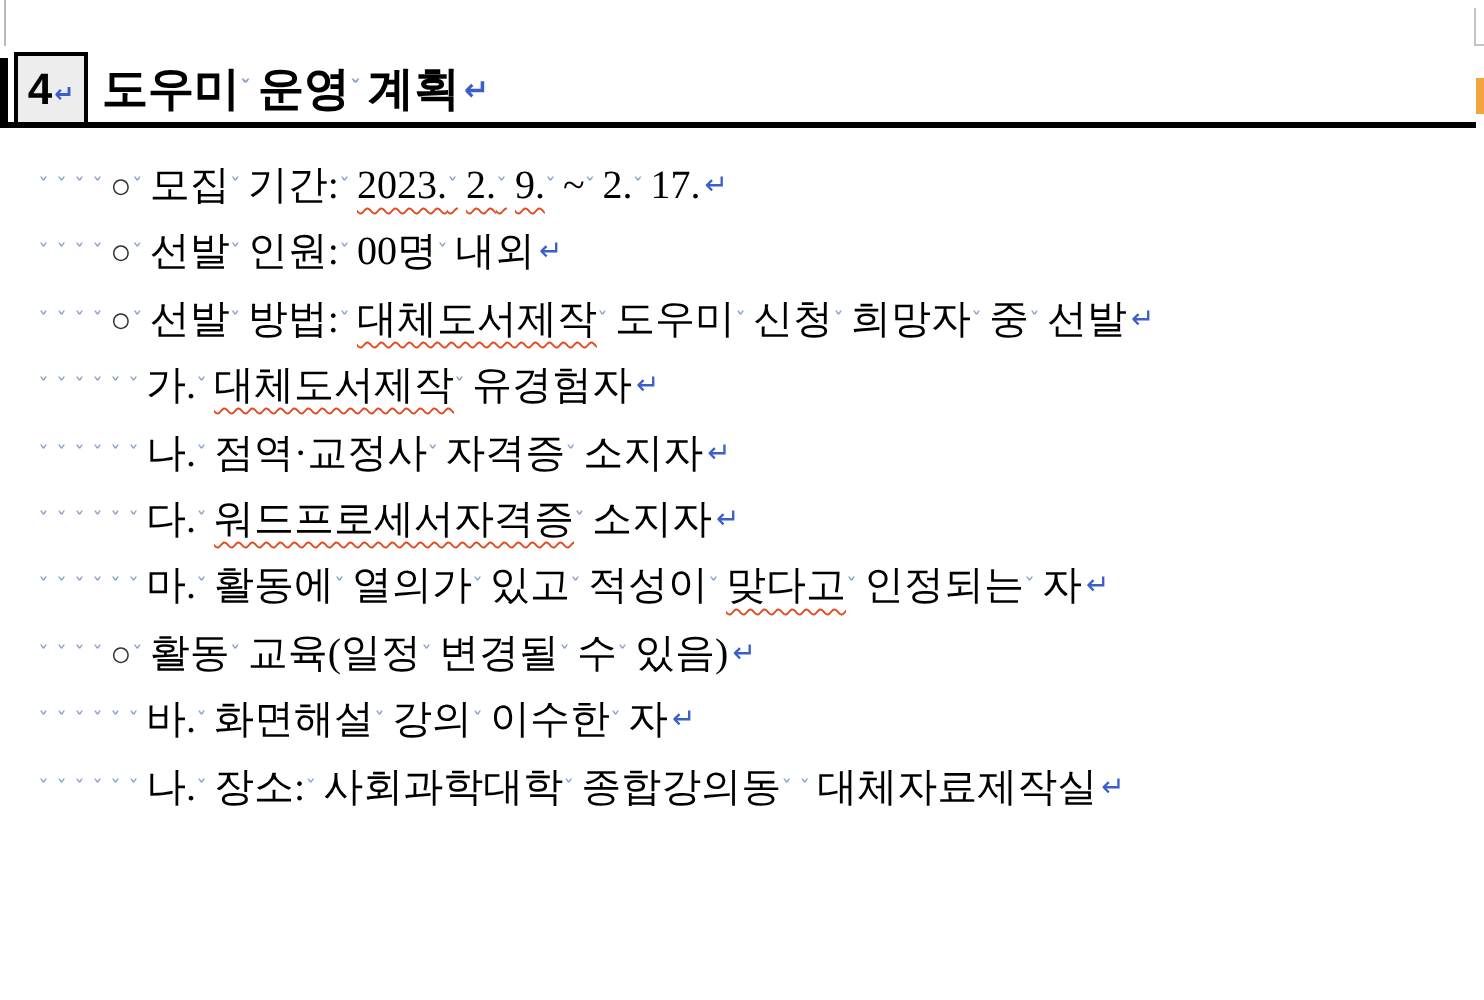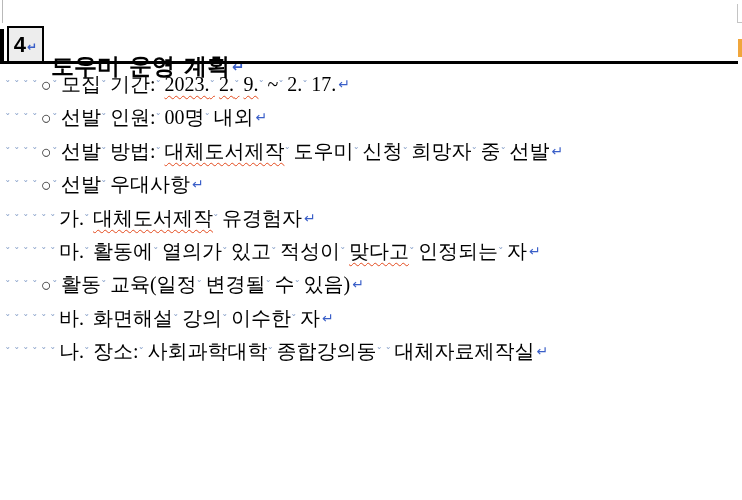--- a/index.html
+++ b/index.html
@@ -13,30 +13,29 @@
   .num-box{
     position:absolute;left:7px;top:26px;width:33px;height:33px;
     background:#ededed;border:2px solid #000;
     display:flex;align-items:center;justify-content:center;
     font-family:"Liberation Sans", sans-serif;font-weight:700;font-size:22px;
   }
   .head-title{
     position:absolute;left:51px;top:26px;height:37px;line-height:37px;
     font-family:"Liberation Sans", sans-serif;font-weight:700;font-size:23px;
     white-space:nowrap;
-    margin-top:22px;
   }
   .head-rule{position:absolute;left:0;top:61px;width:738px;height:3px;background:#000;}
   .tr-corner-v{position:absolute;left:737px;top:4px;width:1px;height:18px;background:#c4c4c4;}
   .tr-corner-h{position:absolute;left:737px;top:22px;width:5px;height:1px;background:#c4c4c4;}
   .orange-bar{position:absolute;left:738px;top:39px;width:4px;height:18px;background:#f0a63c;}
   
   .doc-body{position:absolute;left:0;top:71px;width:742px;}
   .doc-line{
-    height:33.4px;line-height:27px;font-size:20px;padding-left:5px;
+    height:33.4px;line-height:44px;font-size:20px;padding-left:19px;
     white-space:nowrap;
   }
   .sp{
     display:inline-block;width:9px;font-size:11px;color:#8ba3cc;
     position:relative;top:-2px;vertical-align:baseline;overflow:visible;
     font-family:"DejaVu Sans", sans-serif;
   }
   .wavy .sp{display:inline;width:auto;padding-right:4px;}
   .blt{font-size:18px;color:#333;}
   .pmark{
@@ -71,21 +70,22 @@
 
   <div class="head-rule"></div>
   <div class="tr-corner-v"></div>
   <div class="tr-corner-h"></div>
   <div class="orange-bar"></div>
 
   <div class="doc-body">
       <div class="doc-line"><span class="sp">ˇ</span><span class="sp">ˇ</span><span class="sp">ˇ</span><span class="sp">ˇ</span><span class="blt">○</span><span class="sp">ˇ</span><span class="run">모집<span class="sp">ˇ</span>기간:<span class="sp">ˇ</span></span><span class="run wavy">2023.<span class="sp">ˇ</span>2.<span class="sp">ˇ</span>9.</span><span class="run"><span class="sp">ˇ</span>~<span class="sp">ˇ</span>2.<span class="sp">ˇ</span>17.</span><span class="pmark">↵</span></div>
       <div class="doc-line"><span class="sp">ˇ</span><span class="sp">ˇ</span><span class="sp">ˇ</span><span class="sp">ˇ</span><span class="blt">○</span><span class="sp">ˇ</span><span class="run">선발<span class="sp">ˇ</span>인원:<span class="sp">ˇ</span>00명<span class="sp">ˇ</span>내외</span><span class="pmark">↵</span></div>
       <div class="doc-line"><span class="sp">ˇ</span><span class="sp">ˇ</span><span class="sp">ˇ</span><span class="sp">ˇ</span><span class="blt">○</span><span class="sp">ˇ</span><span class="run">선발<span class="sp">ˇ</span>방법:<span class="sp">ˇ</span></span><span class="run wavy">대체도서제작</span><span class="run"><span class="sp">ˇ</span>도우미<span class="sp">ˇ</span>신청<span class="sp">ˇ</span>희망자<span class="sp">ˇ</span>중<span class="sp">ˇ</span>선발</span><span class="pmark">↵</span></div>
-      <div class="doc-line"><span class="sp">ˇ</span><span class="sp">ˇ</span><span class="sp">ˇ</span><span class="sp">ˇ</span><span class="blt">○</span><span class="sp">ˇ</span><span class="run">선발<span class="sp">ˇ</span>우대사항</span><span class="pmark">↵</span></div>
       <div class="doc-line"><span class="sp">ˇ</span><span class="sp">ˇ</span><span class="sp">ˇ</span><span class="sp">ˇ</span><span class="sp">ˇ</span><span class="sp">ˇ</span><span class="run">가.<span class="sp">ˇ</span></span><span class="run wavy">대체도서제작</span><span class="run"><span class="sp">ˇ</span>유경험자</span><span class="pmark">↵</span></div>
+      <div class="doc-line"><span class="sp">ˇ</span><span class="sp">ˇ</span><span class="sp">ˇ</span><span class="sp">ˇ</span><span class="sp">ˇ</span><span class="sp">ˇ</span><span class="run">나.<span class="sp">ˇ</span>점역·교정사<span class="sp">ˇ</span>자격증<span class="sp">ˇ</span>소지자</span><span class="pmark">↵</span></div>
+      <div class="doc-line"><span class="sp">ˇ</span><span class="sp">ˇ</span><span class="sp">ˇ</span><span class="sp">ˇ</span><span class="sp">ˇ</span><span class="sp">ˇ</span><span class="run">다.<span class="sp">ˇ</span></span><span class="run wavy">워드프로세서자격증</span><span class="run"><span class="sp">ˇ</span>소지자</span><span class="pmark">↵</span></div>
       <div class="doc-line"><span class="sp">ˇ</span><span class="sp">ˇ</span><span class="sp">ˇ</span><span class="sp">ˇ</span><span class="sp">ˇ</span><span class="sp">ˇ</span><span class="run">마.<span class="sp">ˇ</span>활동에<span class="sp">ˇ</span>열의가<span class="sp">ˇ</span>있고<span class="sp">ˇ</span>적성이<span class="sp">ˇ</span></span><span class="run wavy">맞다고</span><span class="run"><span class="sp">ˇ</span>인정되는<span class="sp">ˇ</span>자</span><span class="pmark">↵</span></div>
       <div class="doc-line"><span class="sp">ˇ</span><span class="sp">ˇ</span><span class="sp">ˇ</span><span class="sp">ˇ</span><span class="blt">○</span><span class="sp">ˇ</span><span class="run">활동<span class="sp">ˇ</span>교육(일정<span class="sp">ˇ</span>변경될<span class="sp">ˇ</span>수<span class="sp">ˇ</span>있음)</span><span class="pmark">↵</span></div>
       <div class="doc-line"><span class="sp">ˇ</span><span class="sp">ˇ</span><span class="sp">ˇ</span><span class="sp">ˇ</span><span class="sp">ˇ</span><span class="sp">ˇ</span><span class="run">바.<span class="sp">ˇ</span>화면해설<span class="sp">ˇ</span>강의<span class="sp">ˇ</span>이수한<span class="sp">ˇ</span>자</span><span class="pmark">↵</span></div>
       <div class="doc-line"><span class="sp">ˇ</span><span class="sp">ˇ</span><span class="sp">ˇ</span><span class="sp">ˇ</span><span class="sp">ˇ</span><span class="sp">ˇ</span><span class="run">나.<span class="sp">ˇ</span>장소:<span class="sp">ˇ</span>사회과학대학<span class="sp">ˇ</span>종합강의동<span class="sp">ˇ</span><span class="sp">ˇ</span>대체자료제작실</span><span class="pmark">↵</span></div>
     </div>
 
 </div>
 
 </body></html>

